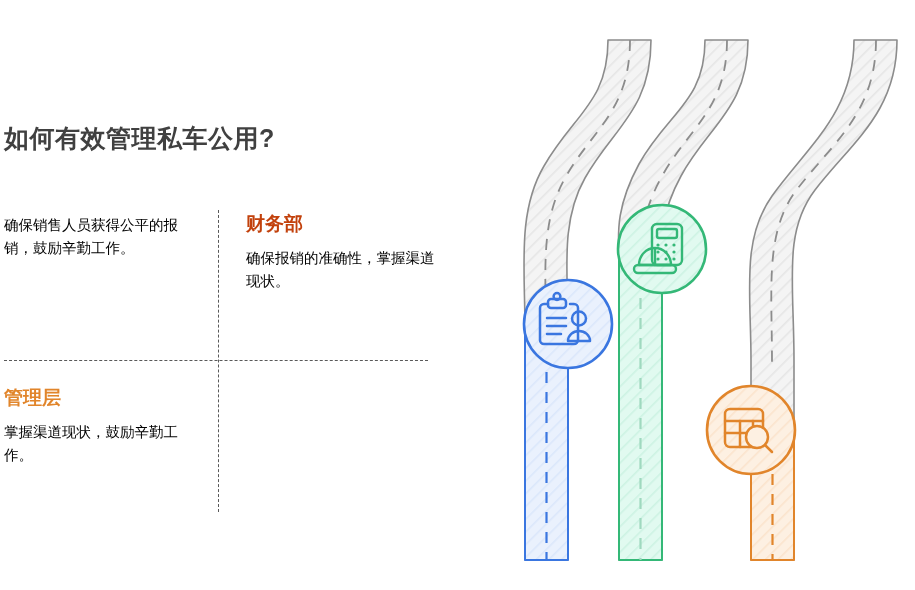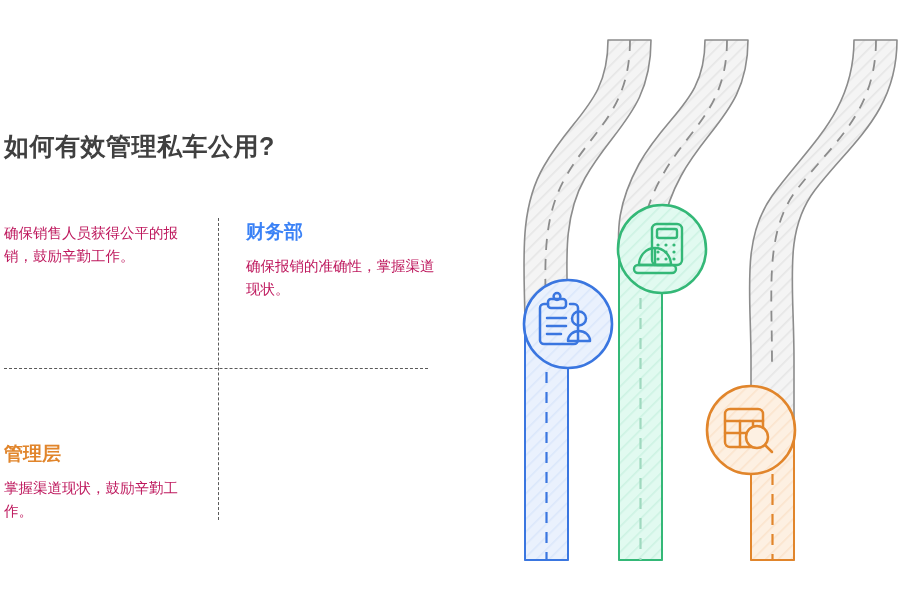--- a/index.html
+++ b/index.html
@@ -13,21 +13,21 @@
     position: relative;
     overflow: hidden;
     font-family: "Liberation Sans", "DejaVu Sans", sans-serif;
     color: #595959;
   }
 
   
   #left-panel {
     position: absolute;
     left: 0;
-    top: 8px;
+    top: 0;
     width: 470px;
     height: 506px;
   }
 
   #page-title {
     position: absolute;
     left: 4px;
     top: 122px;
     font-size: 25px;
     font-weight: bold;
@@ -44,27 +44,27 @@
   .quad-heading {
     font-size: 19px;
     font-weight: bold;
     margin: 0 0 12px 0;
     line-height: 1.1;
     white-space: nowrap;
   }
   .quad-body {
     font-size: 14.5px;
     line-height: 1.62;
-    color: #be185d;
+    color: #000000;
     margin: 0;
   }
 
   #quad-sales    { left: 4px;   top: 214px; }
   #quad-finance  { left: 246px; top: 214px; }
-  #quad-mgmt     { left: 4px;   top: 388px; margin-top: 48px; }
+  #quad-mgmt     { left: 4px;   top: 388px; }
   #quad-empty    { left: 246px; top: 388px; }
 
   
   #divider-vertical {
     position: absolute;
     left: 218px;
     top: 210px;
     width: 0;
     height: 302px;
     border-left: 1.6px dashed #595959;
@@ -93,21 +93,21 @@
 
 <div id="left-panel">
 
   <div id="page-title">如何有效管理私车公用?</div>
 
   <div class="quadrant" id="quad-sales">
     <div class="quad-body">确保销售人员获得公平的报销，鼓励辛勤工作。</div>
   </div>
 
   <div class="quadrant" id="quad-finance">
-    <div class="quad-heading" style="color:#3b82f6">财务部</div>
+    <div class="quad-heading" style="color:#c2410c">财务部</div>
     <div class="quad-body">确保报销的准确性，掌握渠道现状。</div>
   </div>
 
   <div class="quadrant" id="quad-mgmt">
     <div class="quad-heading" style="color:#e1852b">管理层</div>
     <div class="quad-body">掌握渠道现状，鼓励辛勤工作。</div>
   </div>
 
   <div class="quadrant" id="quad-empty">
     <div class="quad-heading"></div>

